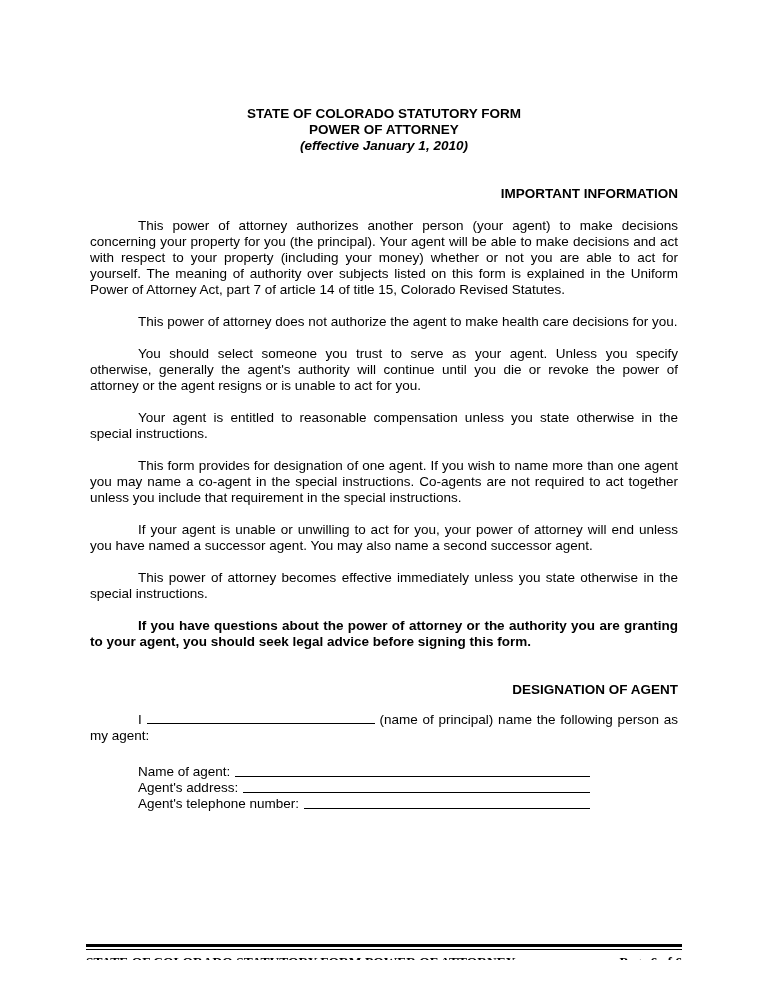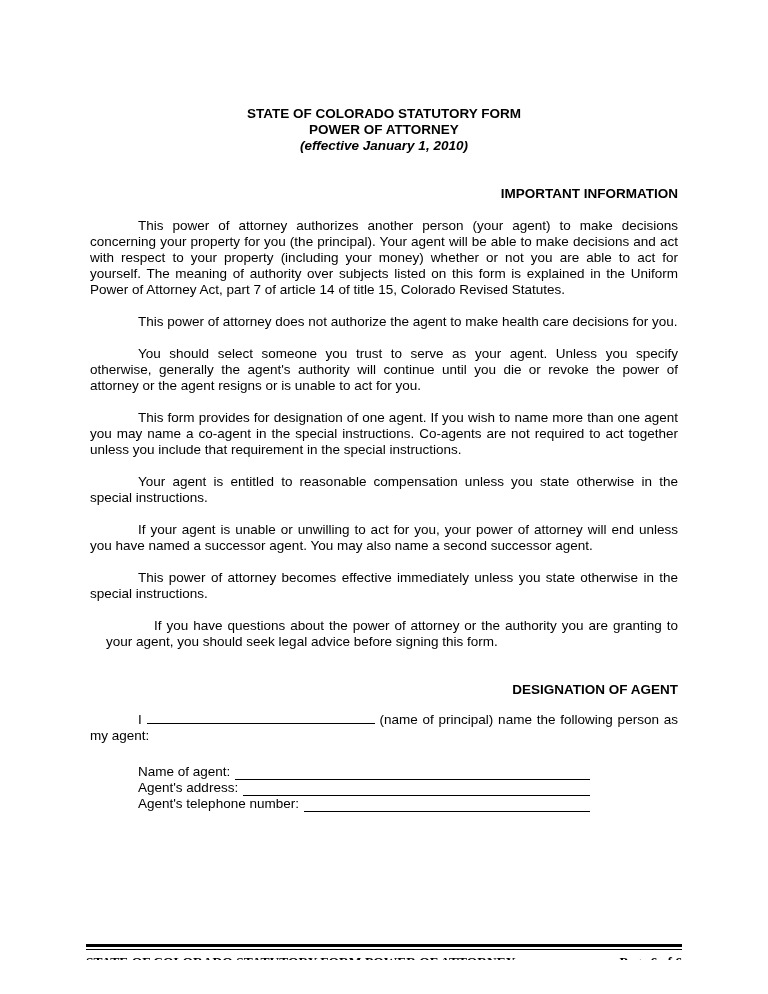--- a/index.html
+++ b/index.html
@@ -33,36 +33,36 @@
     text-align: right;
     font-weight: bold;
     margin-top: 32px;
   }
   .section-heading.gap-large { }
   p.para {
     margin: 16px 0 0 0;
     text-align: justify;
     text-indent: 48px;
   }
-  p.para.bold { font-weight: normal; margin-left: 16px; }
+  p.para.bold { font-weight: bold; }
   p.para.principal { margin-top: 14px; }
   .blank-inline {
     display: inline-block;
     width: 228px;
     height: 11px;
     border-bottom: 1.5px solid #000;
     vertical-align: baseline;
   }
   .fields {
     margin: 20px 0 0 48px;
     width: 452px;
   }
   .field-row {
     display: flex;
-    align-items: flex-end;
+    align-items: flex-start;
     height: 16px;
   }
   .field-row .label {
     white-space: nowrap;
     padding-right: 5px;
     line-height: 16px;
   }
   .field-row .blank {
     flex: 1;
     height: 13px;
@@ -101,23 +101,23 @@
     </div>
 
     <div class="section-heading">IMPORTANT INFORMATION</div>
 
     <p class="para">This power of attorney authorizes another person (your agent) to make decisions concerning your property for you (the principal). Your agent will be able to make decisions and act with respect to your property (including your money) whether or not you are able to act for yourself. The meaning of authority over subjects listed on this form is explained in the Uniform Power of Attorney Act, part 7 of article 14 of title 15, Colorado Revised Statutes.</p>
 
     <p class="para">This power of attorney does not authorize the agent to make health care decisions for you.</p>
 
     <p class="para">You should select someone you trust to serve as your agent. Unless you specify otherwise, generally the agent's authority will continue until you die or revoke the power of attorney or the agent resigns or is unable to act for you.</p>
 
+    <p class="para">Your agent is entitled to reasonable compensation unless you state otherwise in the special instructions.</p>
+
     <p class="para">This form provides for designation of one agent. If you wish to name more than one agent you may name a co-agent in the special instructions. Co-agents are not required to act together unless you include that requirement in the special instructions.</p>
-
-    <p class="para">Your agent is entitled to reasonable compensation unless you state otherwise in the special instructions.</p>
 
     <p class="para">If your agent is unable or unwilling to act for you, your power of attorney will end unless you have named a successor agent. You may also name a second successor agent.</p>
 
     <p class="para">This power of attorney becomes effective immediately unless you state otherwise in the special instructions.</p>
 
     <p class="para bold">If you have questions about the power of attorney or the authority you are granting to your agent, you should seek legal advice before signing this form.</p>
 
     <div class="section-heading gap-large">DESIGNATION OF AGENT</div>
 
     <p class="para principal"><span>I</span> <span class="blank-inline"></span> <span>(name of principal) name the following person as my agent:</span></p>

